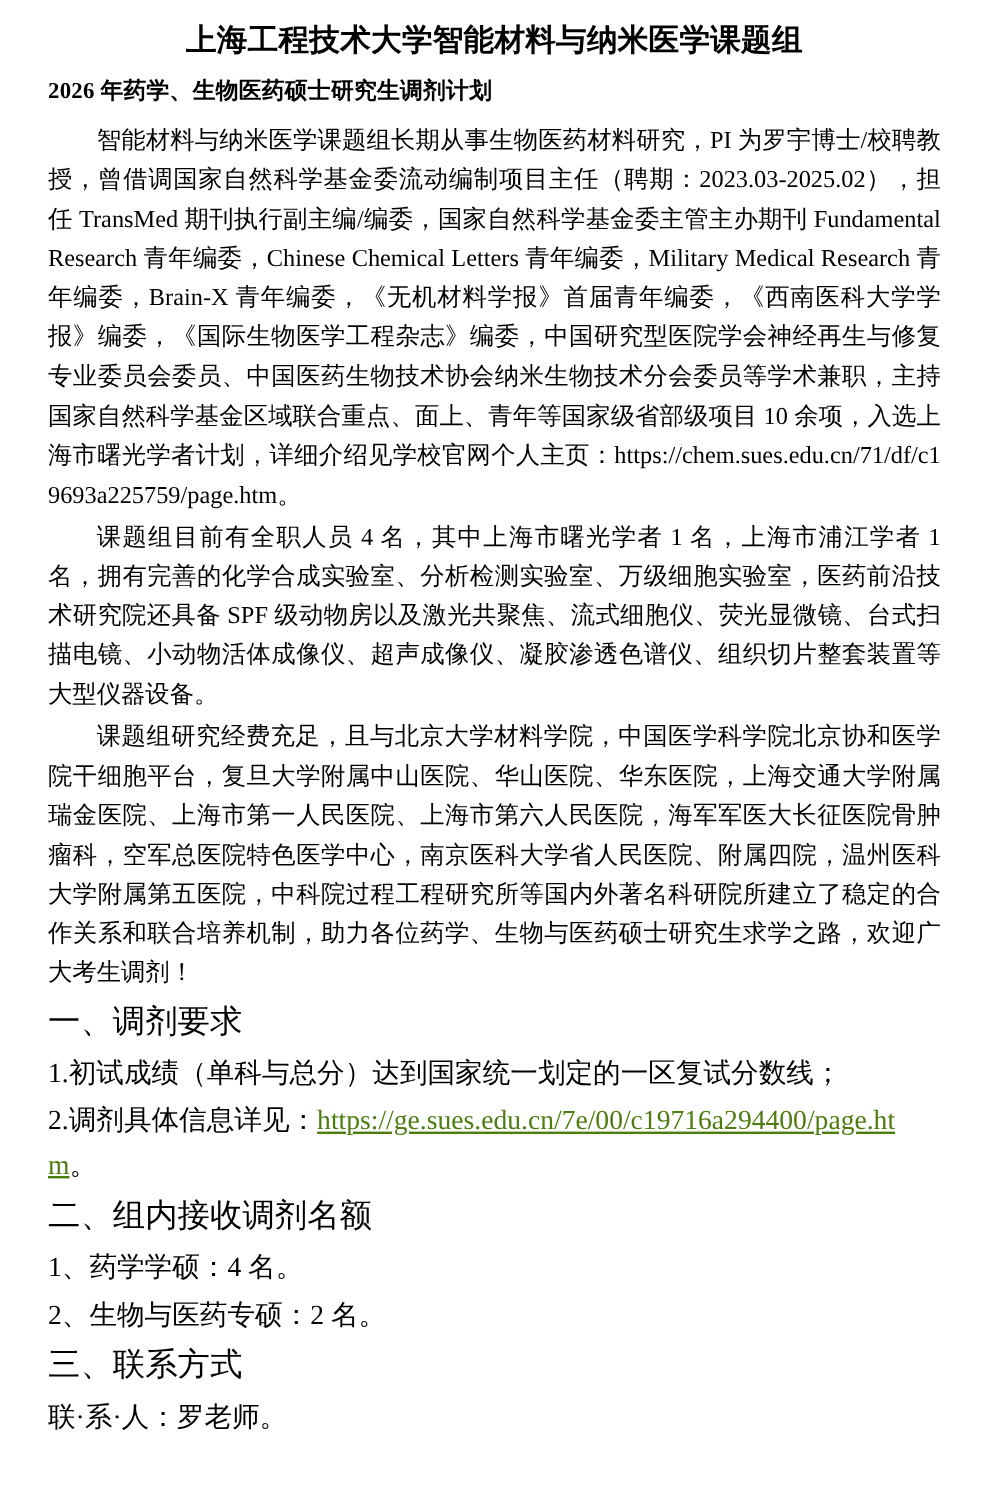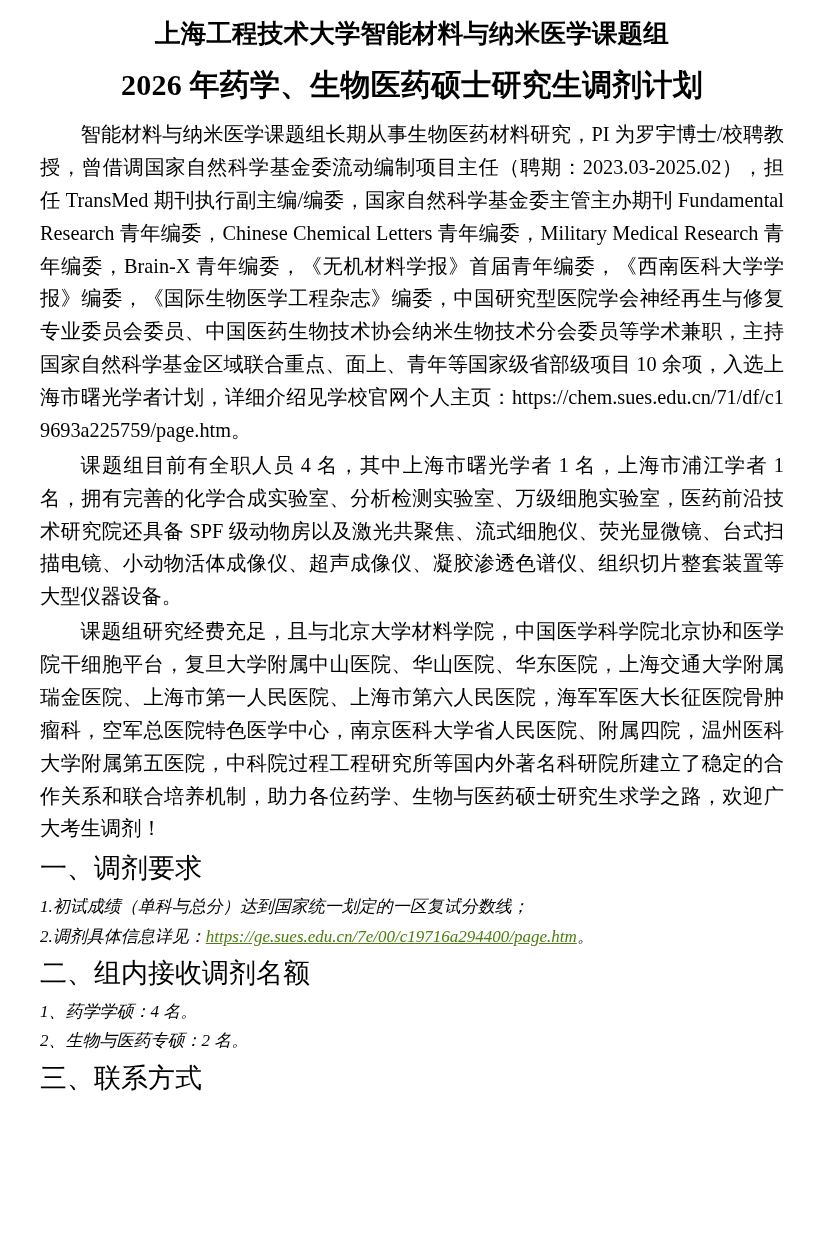--- a/index.html
+++ b/index.html
@@ -22,48 +22,47 @@
   }
   .title {
     text-align: center;
     font-weight: bold;
     font-size: 25.5px;
     line-height: 1.55;
     margin: 6px 0 0 0;
     letter-spacing: 0.2px;
   }
   .title2 {
-    text-align: center;
+    text-align: left;
     font-weight: bold;
-    font-size: 30px;
+    font-size: 19px;
     line-height: 1.55;
     margin: 8px 0 10px 0;
     letter-spacing: 0.2px;
   }
   p.body {
     font-size: 20.3px;
     line-height: 1.62;
     margin: 0 0 2px 0;
     text-align: justify;
     text-justify: inter-ideograph;
     text-indent: 2em;
   }
   .heading {
     font-size: 27px;
     font-weight: normal;
     line-height: 1.62;
     margin: 2px 0 0 0;
     text-indent: 0;
   }
   .item {
-    font-size: 17px;
+    font-size: 23px;
     line-height: 1.62;
     margin: 2px 0 0 0;
     text-indent: 0;
-    font-style: italic;
   }
   .item-b {
     font-weight: bold;
   }
   a.link, .link {
     color: #4d7c0f;
     text-decoration: underline;
     word-break: break-all;
   }
   .plainlink {
@@ -93,15 +92,16 @@
   <p class="item"><span>2.调剂具体信息详见：</span><span class="link">https://ge.sues.edu.cn/7e/00/c19716a294400/page.htm</span><span>。</span></p>
 
   <p class="heading">二、组内接收调剂名额</p>
 
   <p class="item">1、药学学硕：4 名。</p>
 
   <p class="item">2、生物与医药专硕：2 名。</p>
 
   <p class="heading">三、联系方式</p>
 
+  <p class="item">联·系·人：罗老师。</p>
 
 
 </div>
 
 </body></html>

